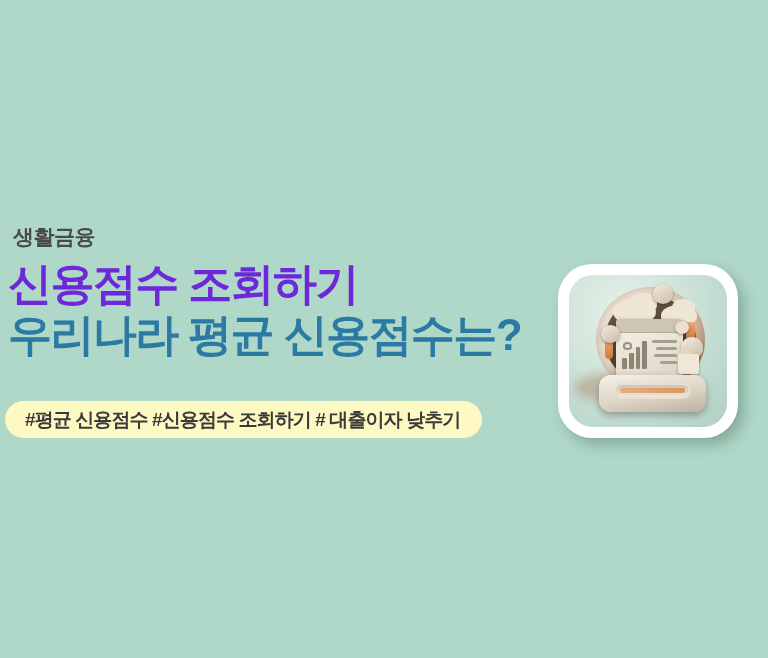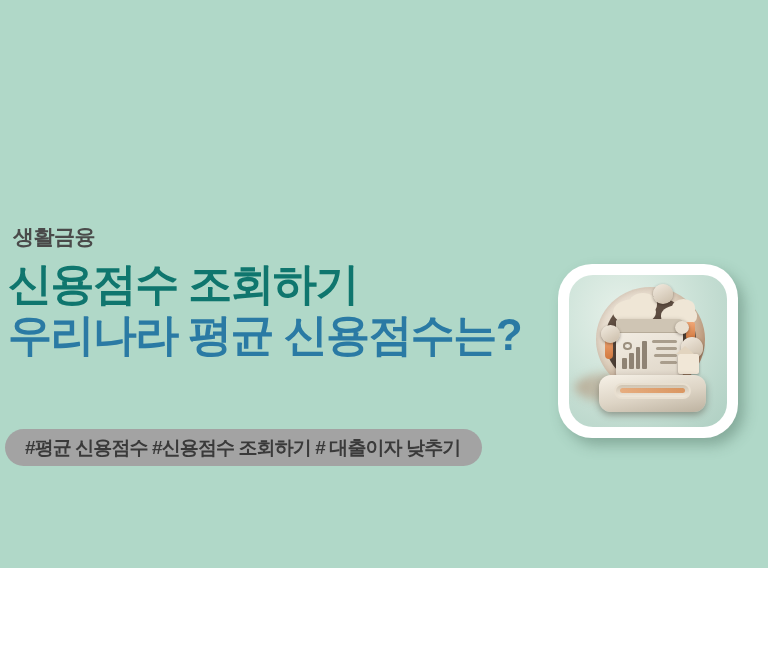--- a/index.html
+++ b/index.html
@@ -10,21 +10,21 @@
   body {
     width: 768px;
     height: 658px;
     overflow: hidden;
     font-family: "Liberation Sans", "DejaVu Sans", sans-serif;
   }
 
   .banner {
     position: relative;
     width: 768px;
-    height: 568px;
+    height: 658px;
     background: #b0d8c8;
     overflow: hidden;
   }
 
   
   .text-block {
     position: absolute;
     left: 0;
     top: 226px;
     width: 570px;
@@ -40,36 +40,35 @@
   }
 
   .headline {
     margin: 0 0 4px 8px;
     font-size: 44px;
     font-weight: bold;
     line-height: 1.06;
     letter-spacing: -1.6px;
     white-space: nowrap;
   }
-  .headline-1 { color: #0f766e; }
+  .headline-1 { color: #6d28d9; }
   .headline-2 { color: #2a7aa4; margin-bottom: 0; }
 
   
   .tag-pill {
     position: absolute;
     left: 5px;
     top: 401px;
     height: 37px;
     display: flex;
     align-items: center;
     padding: 0 22px 0 20px;
-    background: #a3a3a3;
+    background: #fef9c3;
     border-radius: 20px;
     box-sizing: border-box;
-    margin-top: 28px;
   }
   .tag-text {
     font-size: 19px;
     font-weight: bold;
     letter-spacing: -0.9px;
     color: #3a3a3a;
     white-space: nowrap;
     line-height: 1;
   }
 

